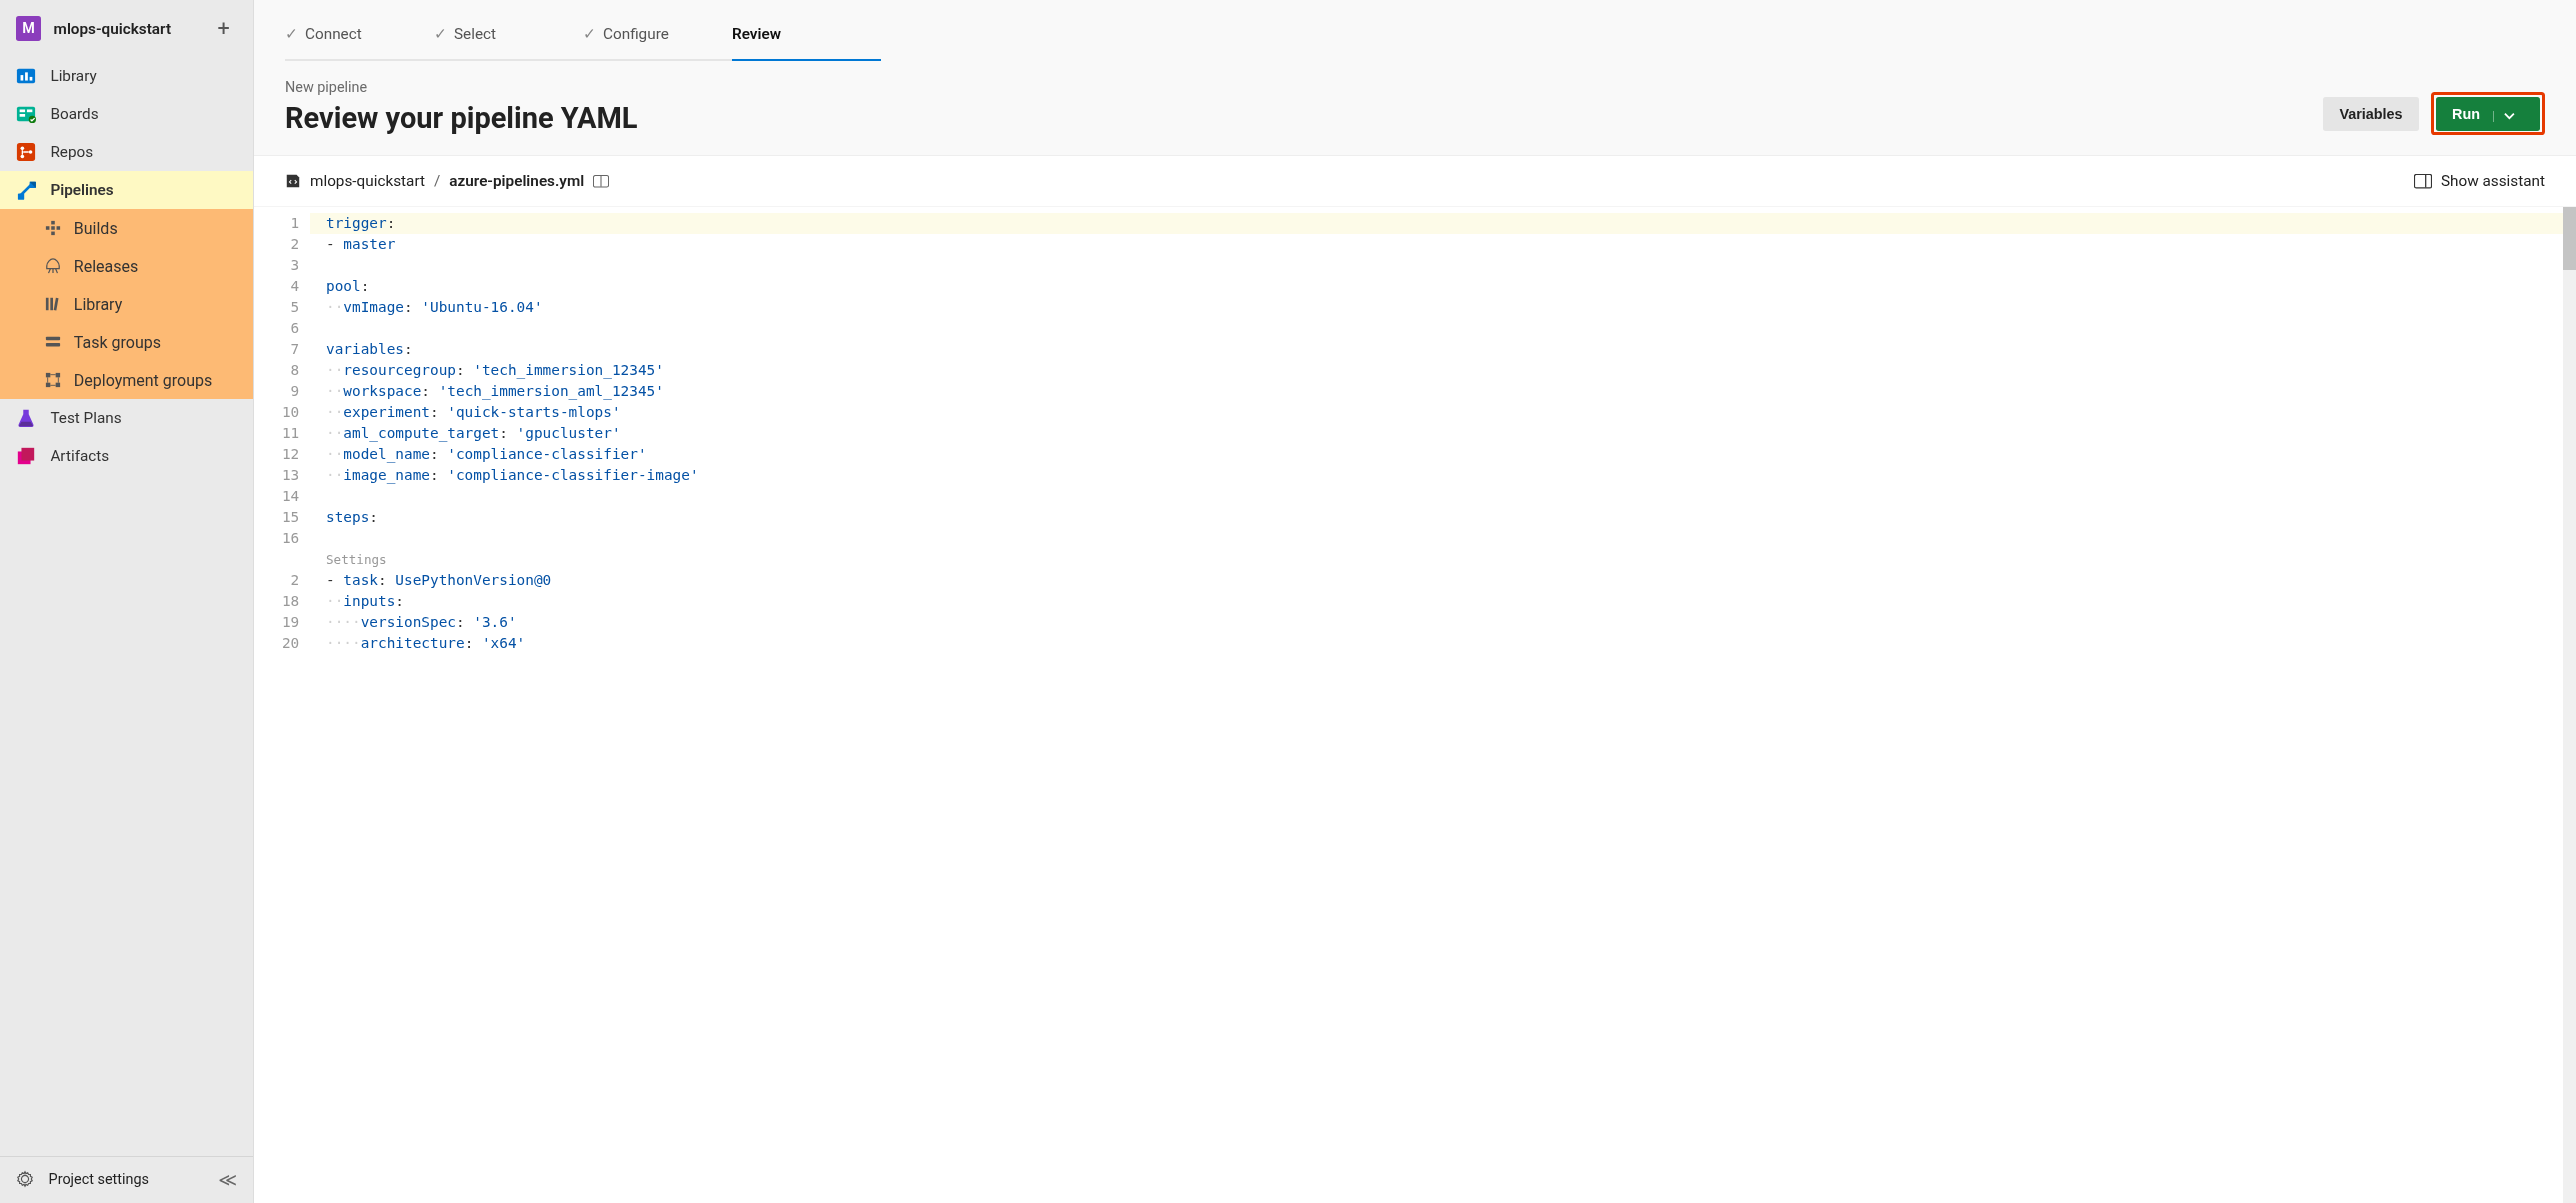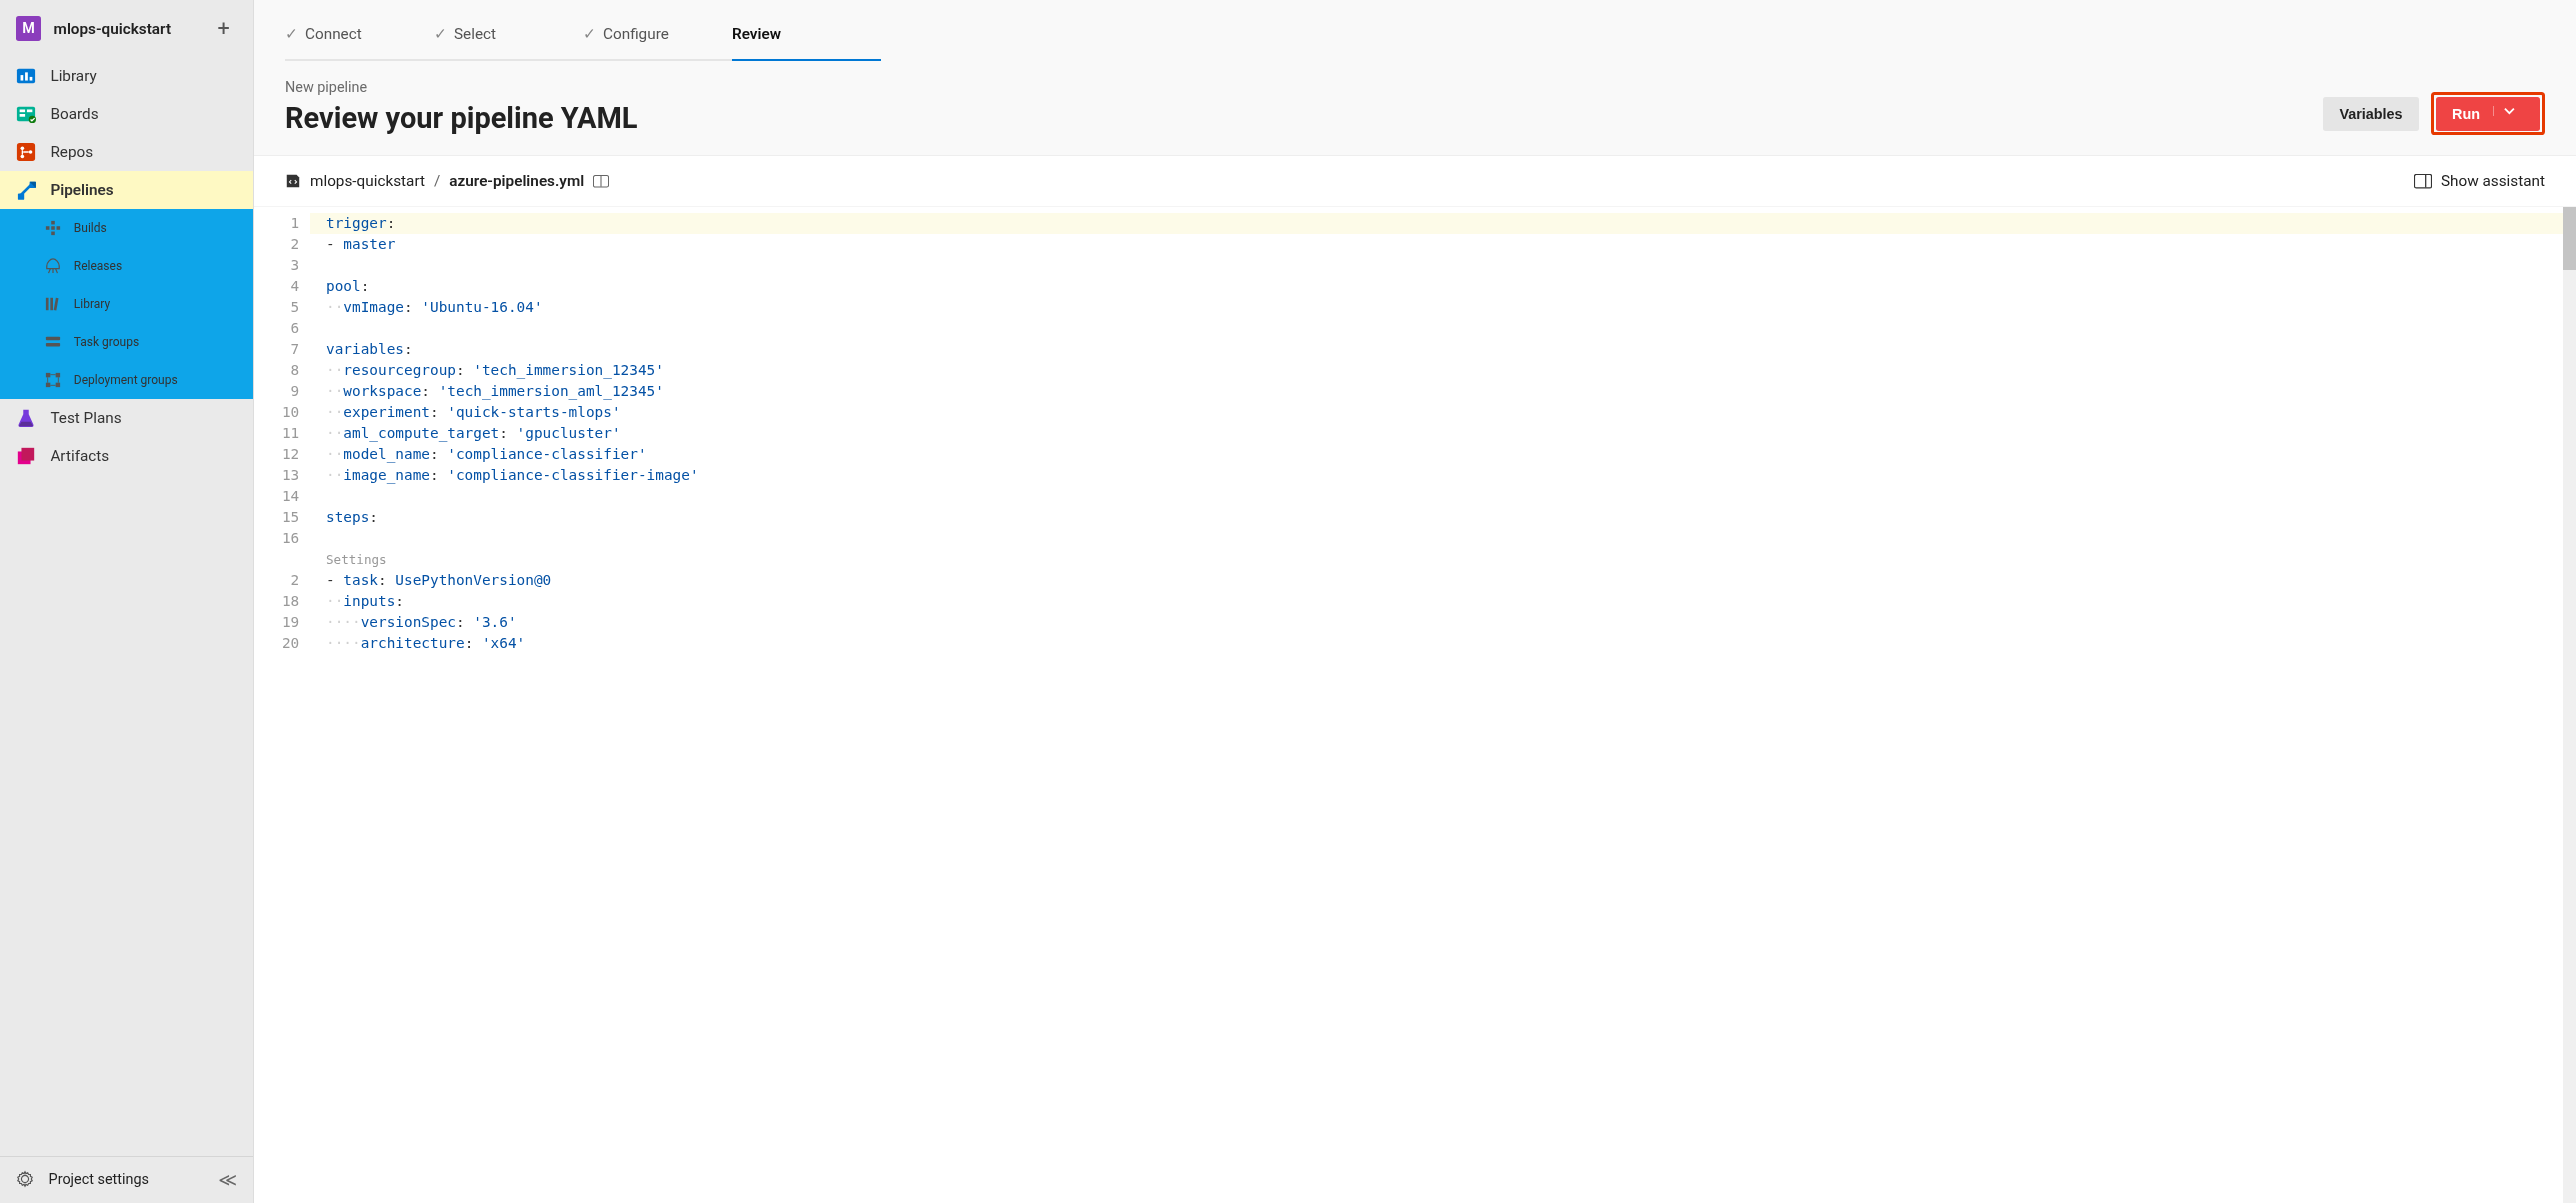--- a/index.html
+++ b/index.html
@@ -8,42 +8,42 @@
 
   
   .sidebar { width:254px; min-width:254px; background:#eaeaea; border-right:0.9px solid #ddd; display:flex; flex-direction:column; }
   .sidebar-header { display:flex; align-items:center; padding:12.6px 16px; }
   .project-badge { width:25px; height:25px; background:#8B3DBC; color:#fff; font-weight:600; font-size:14.4px; display:flex; align-items:center; justify-content:center; border-radius:2.7px; margin-right:12.6px; }
   .project-name { font-weight:600; font-size:15.3px; flex:1; }
   .add-button { font-size:21.6px; color:#555; cursor:pointer; padding:3.6px 7.2px; }
   .nav-list { flex:1; overflow:auto; }
   .nav-item { display:flex; align-items:center; padding:9px 16px; cursor:pointer; font-size:15.3px; color:#333; }
   .nav-item.active { background:#fef9c3; font-weight:600; }
-  .nav-item.sub { padding-left:43px; background:#0ea5e9; font-size:12px; font-weight:400; }
+  .nav-item.sub { padding-left:43px; background:#fdba74; font-size:16px; font-weight:400; }
   .nav-icon { width:20px; height:20px; margin-right:14.4px; display:flex; align-items:center; justify-content:center; }
   .nav-item.sub .nav-icon { margin-right:10.8px; }
   .sidebar-footer { border-top:0.9px solid #d5d5d5; padding:12.6px 16px; display:flex; align-items:center; }
   .gear { width:20px; height:20px; margin-right:12.6px; }
   .collapse { margin-left:auto; font-size:18px; color:#666; }
 
   
   .main { flex:1; display:flex; flex-direction:column; background:#f9f9f9; overflow:hidden; }
   .wizard-tabs { display:flex; gap:0; padding:16px 31px 0 31px; }
   .wizard-tab { width:149px; padding:9px 0 16px 0; border-bottom:2.7px solid #e5e5e5; color:#555; font-size:15.3px; display:flex; align-items:center; gap:7.2px; cursor:pointer; }
   .wizard-tab .check { color:#888; }
   .wizard-tab.active { color:#111; font-weight:600; border-bottom-color:#0078d4; }
   .page-header { padding:18px 31px 20px 31px; display:flex; align-items:flex-end; }
   .page-header-left { flex:1; }
   .breadcrumb { color:#6b6b6b; font-size:14.4px; margin-bottom:5.4px; }
   .page-title { font-size:29px; font-weight:700; color:#222; }
   .header-actions { display:flex; align-items:center; gap:12.6px; }
   .btn { font-size:14.4px; padding:9px 16px; border-radius:2.7px; border:none; cursor:pointer; }
   .btn-secondary { background:#e5e5e5; color:#222; font-weight:600; }
   .btn-primary-wrap { display:flex; border:3.6px solid #e63900; border-radius:3.6px; padding:1.8px; }
-  .btn-primary { background:#ef4444; color:#fff; font-weight:600; display:flex; align-items:flex-start; }
+  .btn-primary { background:#15803d; color:#fff; font-weight:600; display:flex; align-items:flex-end; }
   .btn-primary .split { border-left:0.9px solid rgba(255,255,255,0.4); margin-left:12.6px; padding:0 9px 0 10.8px; display:flex; align-items:center; }
 
   .content { flex:1; background:#fff; border-top:0.9px solid #eee; display:flex; flex-direction:column; overflow:hidden; }
   .file-bar { display:flex; align-items:center; padding:16px 31px; font-size:15.3px; }
   .file-bar .repo-icon { margin-right:9px; }
   .file-bar .slash { margin:0 9px; color:#666; }
   .file-bar .filename { font-weight:600; }
   .file-bar .edit-icon { margin-left:9px; color:#666; cursor:pointer; }
   .file-bar .spacer { flex:1; }
   .file-bar .assistant { display:flex; align-items:center; gap:9px; cursor:pointer; color:#222; }

